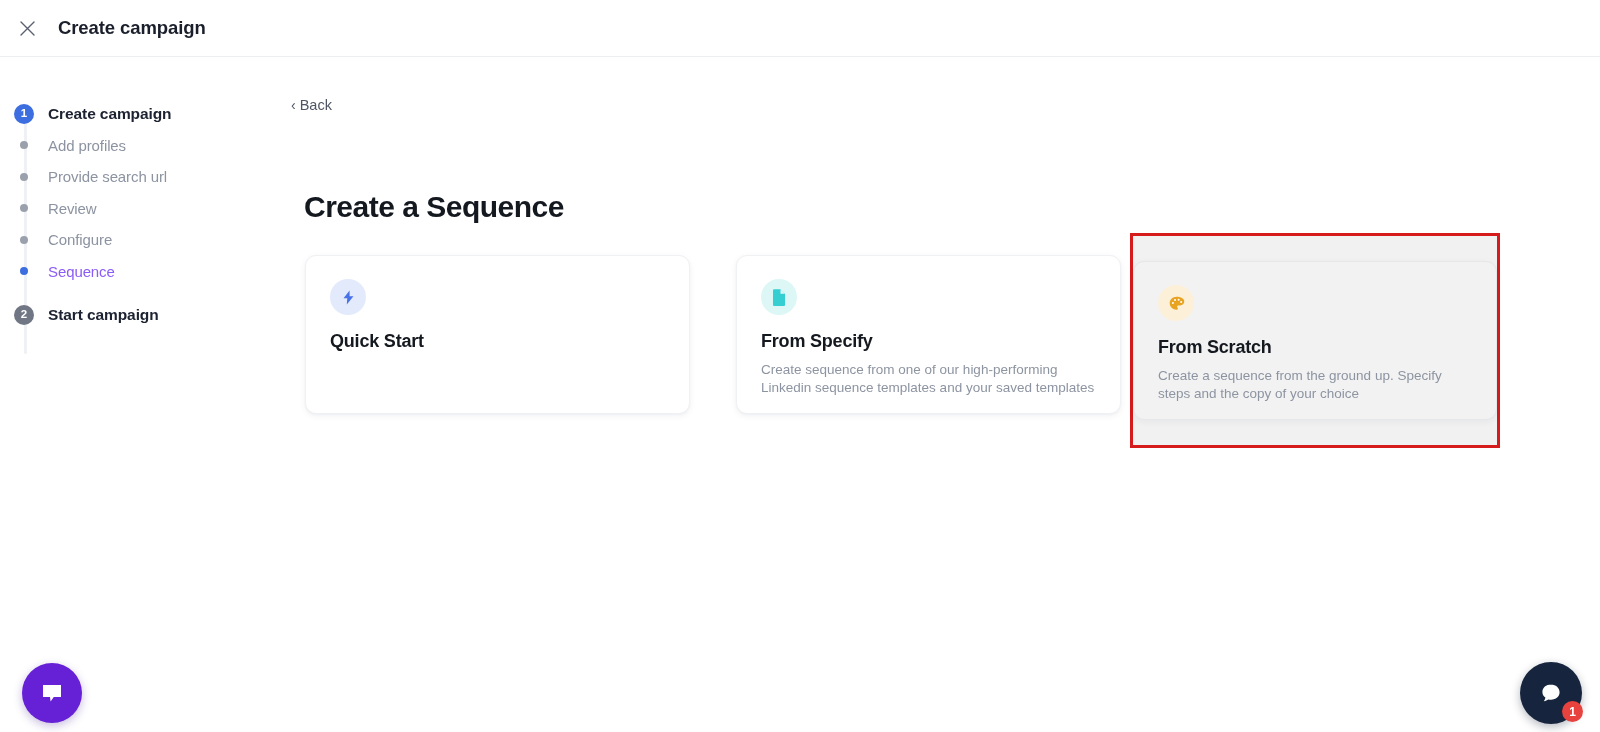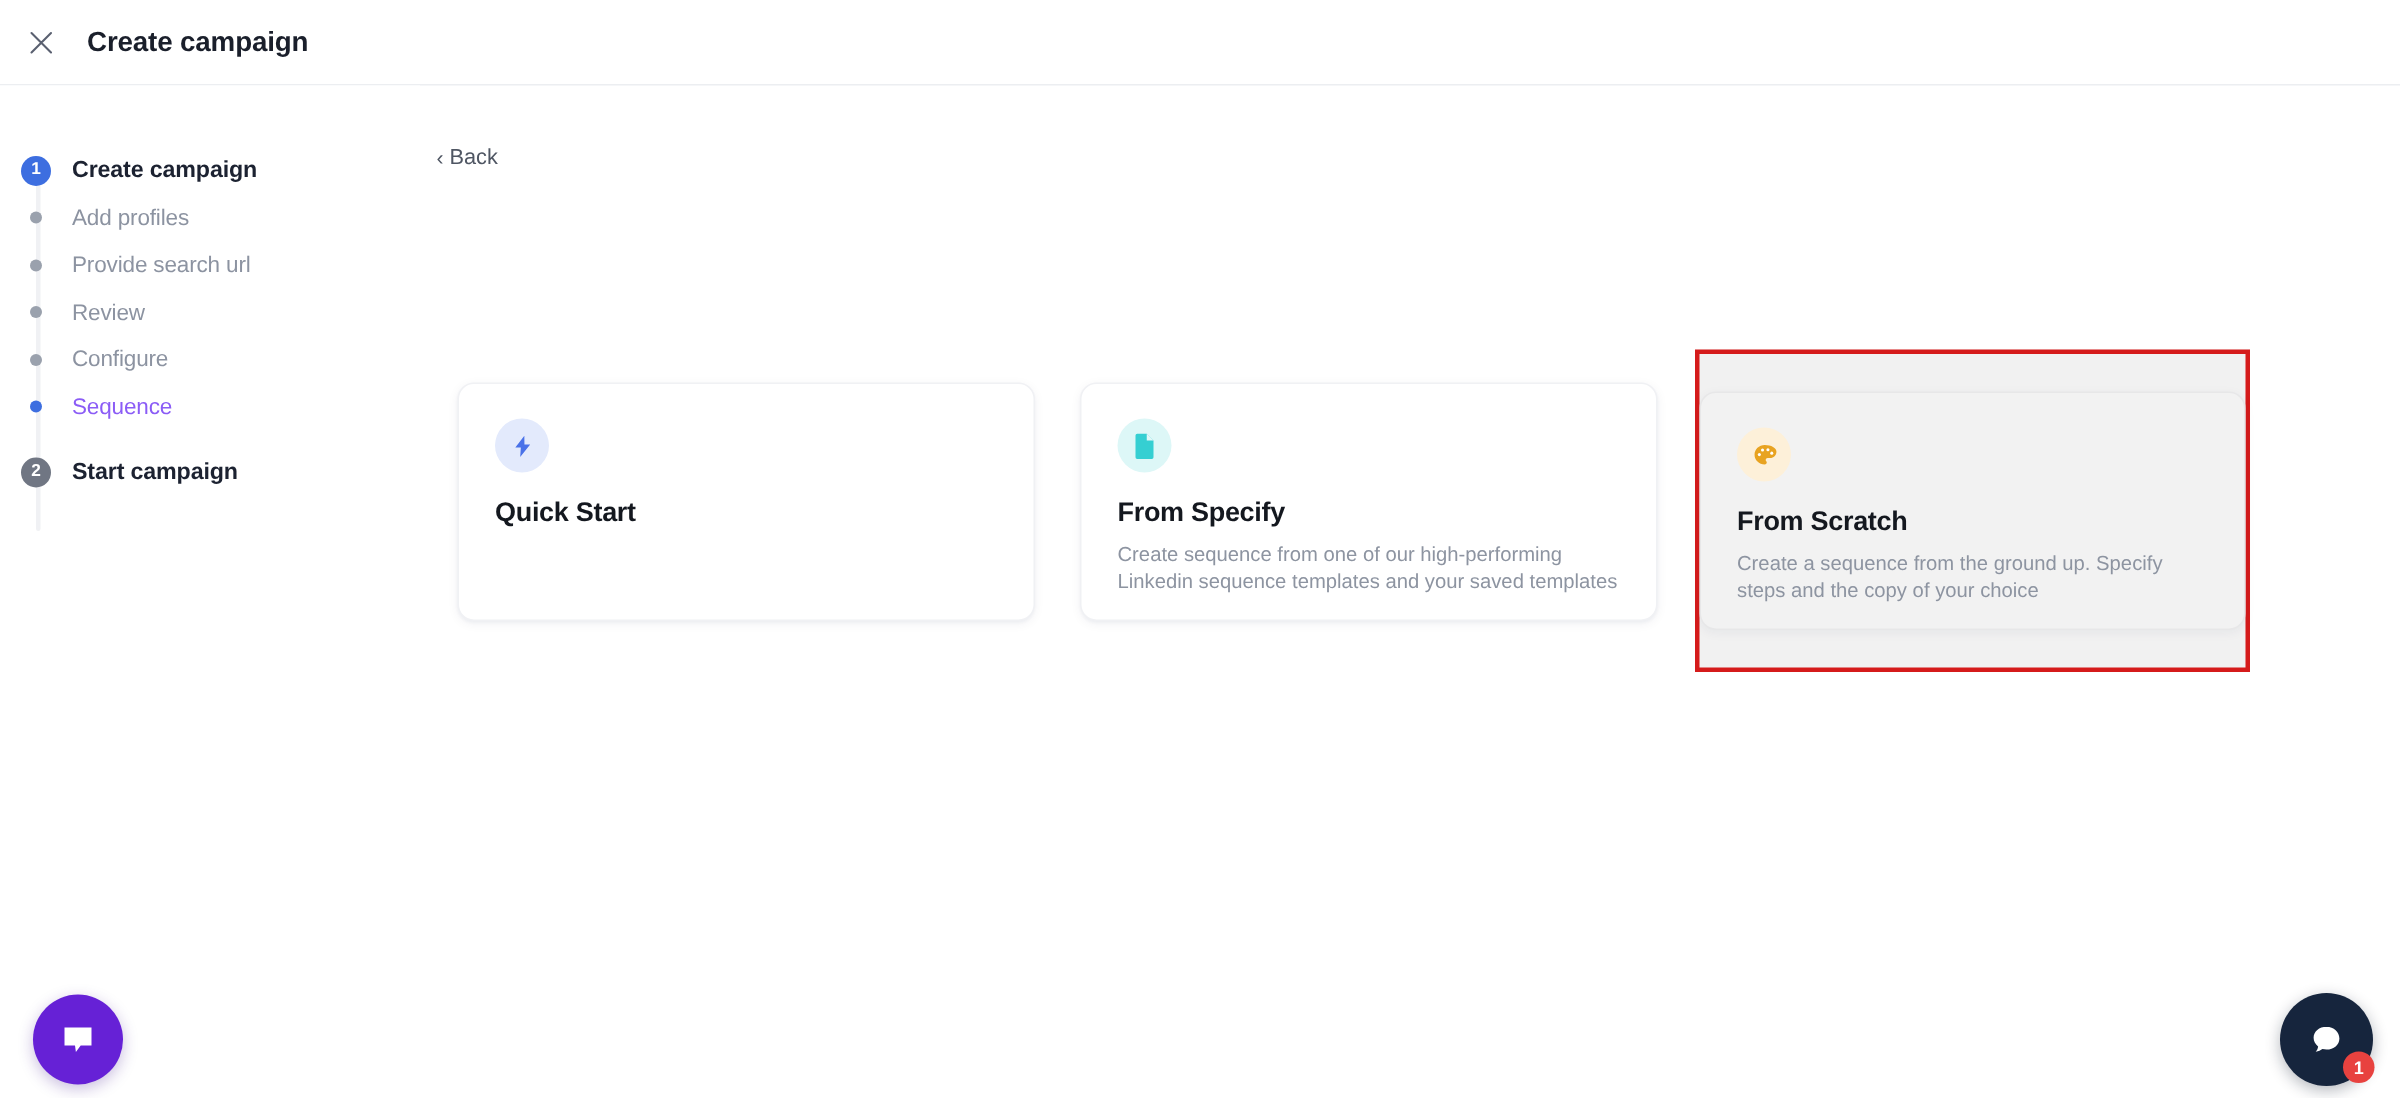--- a/index.html
+++ b/index.html
@@ -140,21 +140,21 @@
     letter-spacing: -0.5px;
   }
 
   
   .card-row {
     position: absolute;
     top: 198px;
     left: 25px;
     width: 1275px;
     display: flex;
-    gap: 30px;
+    gap: 46px;
   }
   .card {
     width: 385px;
     height: 159px;
     background: #ffffff;
     border: 1px solid #f0f1f4;
     border-radius: 11px;
     box-shadow: 0 2px 7px rgba(24,39,75,0.055), 0 1px 2px rgba(24,39,75,0.035);
     padding: 23px 24px 0 24px;
     cursor: pointer;
@@ -320,20 +320,21 @@
   </ul>
 </div>
 
 <div class="main">
 
   <div class="back-link">
     <span class="back-chev">‹</span>
     <span>Back</span>
   </div>
 
+  <div class="page-title">Create a Sequence</div>
 
   <div class="card-row">
 
     <div class="card">
       <div class="icon-wrap blue">
         <svg width="17" height="17" viewBox="0 0 24 24" fill="#4a72e8">
           <path d="M13.5 2 L5 13.2 h5.2 L9.6 22 L19 10.4 h-5.4 z"></path>
         </svg>
       </div>
       <div class="card-title">Quick Start</div>

